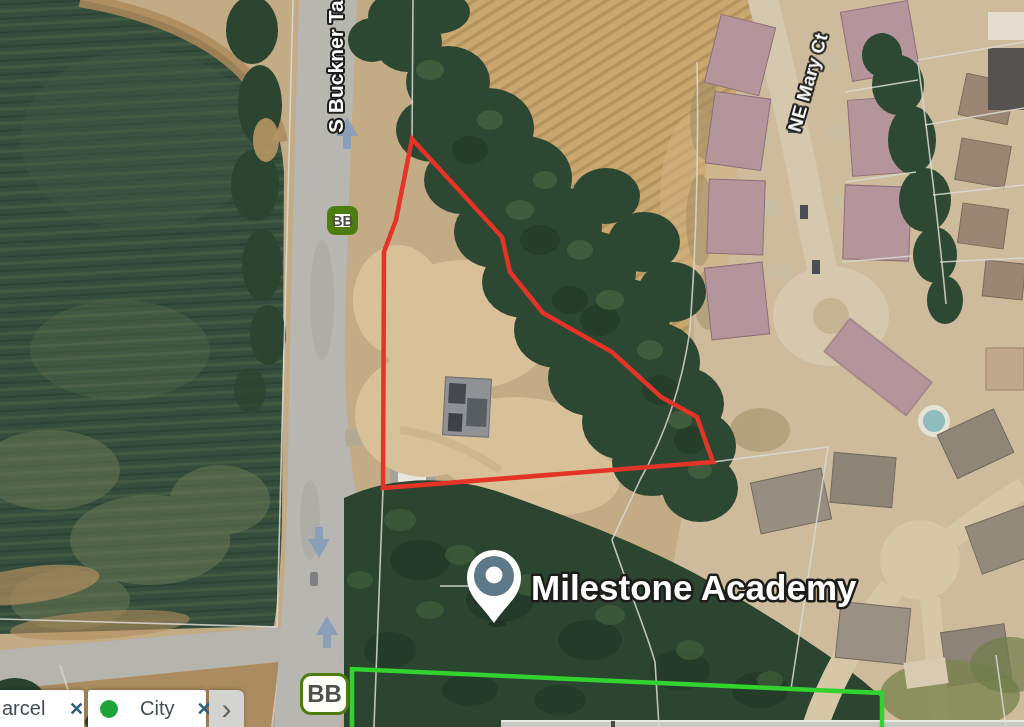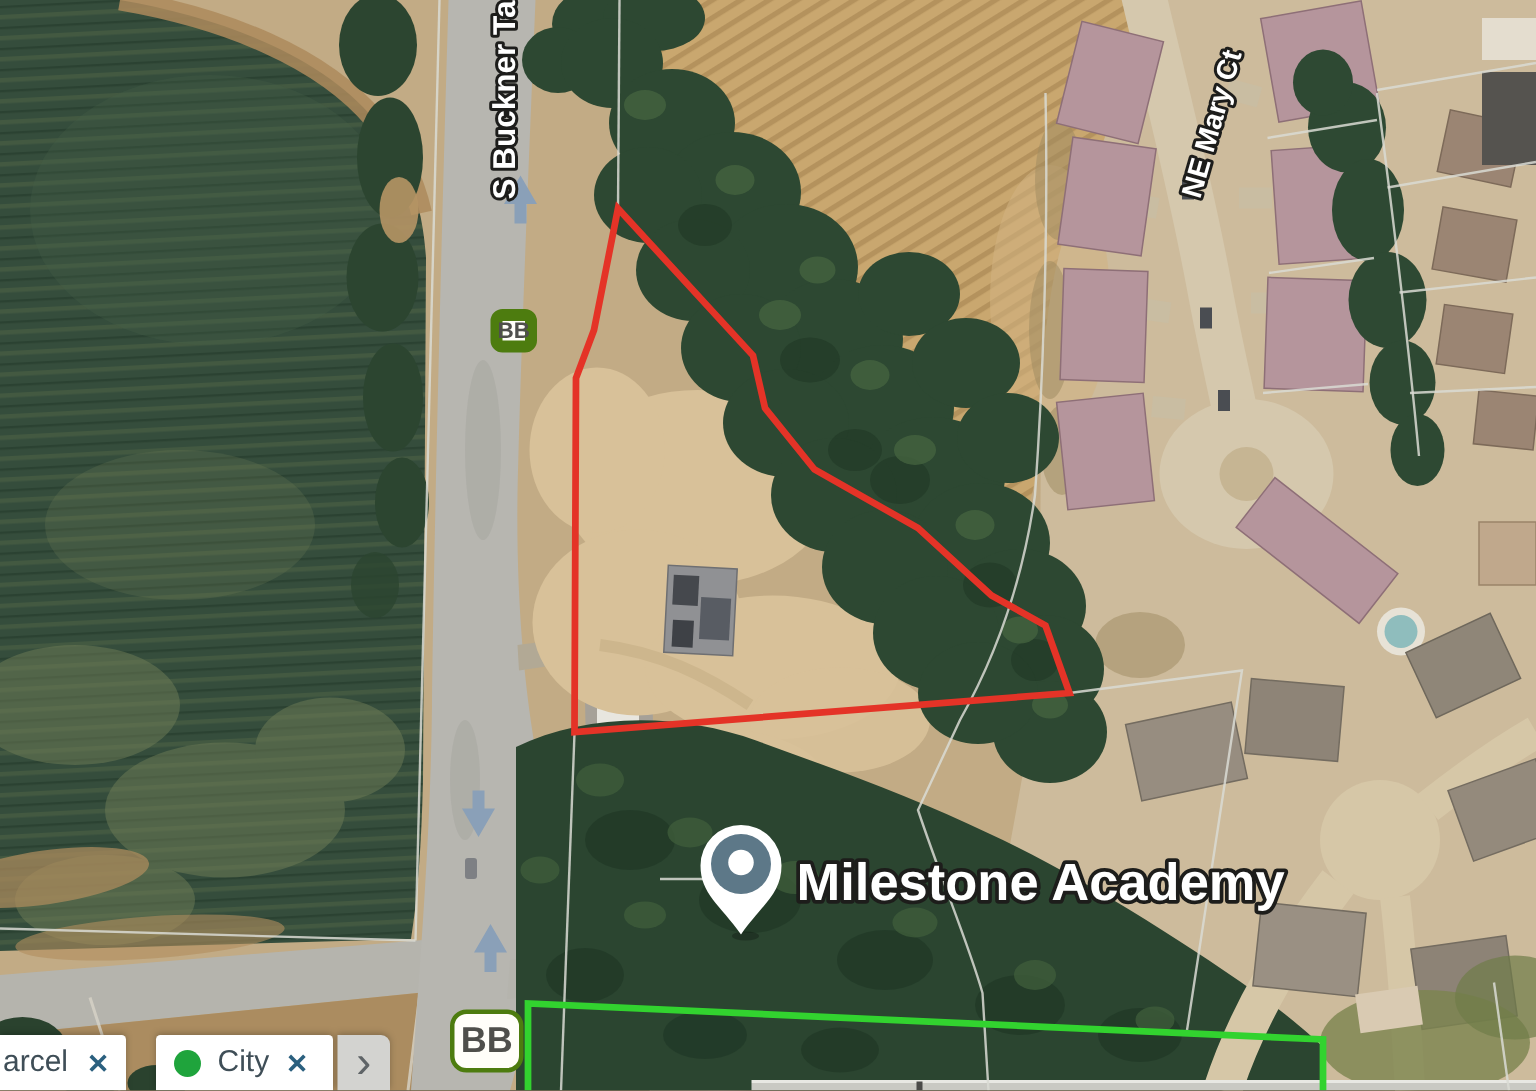--- a/index.html
+++ b/index.html
@@ -21,23 +21,23 @@
       background:#fffef9;border:8px solid #4d7c0f;color:#4f4f4b;font-weight:bold;
       box-sizing:border-box;}
   .bb-top{left:327px;top:206px;width:31px;height:29px;border-radius:8px;font-size:15px;}
   .bb-bottom{left:300px;top:673px;width:49px;height:42px;border-radius:11px;
              border-width:3px;font-size:24px;}
 
   
   .filter-bar{position:absolute;left:0;top:690px;height:37px;display:flex;align-items:stretch;
               filter:drop-shadow(0 -1px 2px rgba(0,0,0,.25));}
   .chip{background:#ffffff;display:flex;align-items:center;color:#3f4e57;font-size:20px;}
-  .chip-parcel{width:84px;padding-left:2px;border-radius:0 3px 0 0;margin-right:20px;
-               justify-content:space-between;padding-right:11px;box-sizing:border-box;}
-  .chip-city{width:118px;padding:0 12px;border-radius:3px 3px 0 0;gap:11px;box-sizing:border-box;}
+  .chip-parcel{width:84px;padding-left:2px;border-radius:0 3px 0 0;margin-right:4px;
+               justify-content:space-between;box-sizing:border-box;}
+  .chip-city{width:118px;padding:0 12px;border-radius:3px 3px 0 0;gap:22px;box-sizing:border-box;}
   .chip .close{color:var(--close-icon-blue,#2b607f);font-size:18px;font-weight:bold;line-height:1;cursor:pointer;}
   .dot{width:18px;height:18px;border-radius:50%;background:var(--city-dot-green,#1fa43c);flex:0 0 auto;}
   .expand{width:35px;margin-left:3px;background:#d3d3d0;border-radius:0 6px 0 0;
           display:flex;align-items:center;justify-content:center;color:#5f6467;
           font-size:30px;line-height:1;cursor:pointer;}
 </style>
 </head>
 <body>
 
 <div class="stage">

